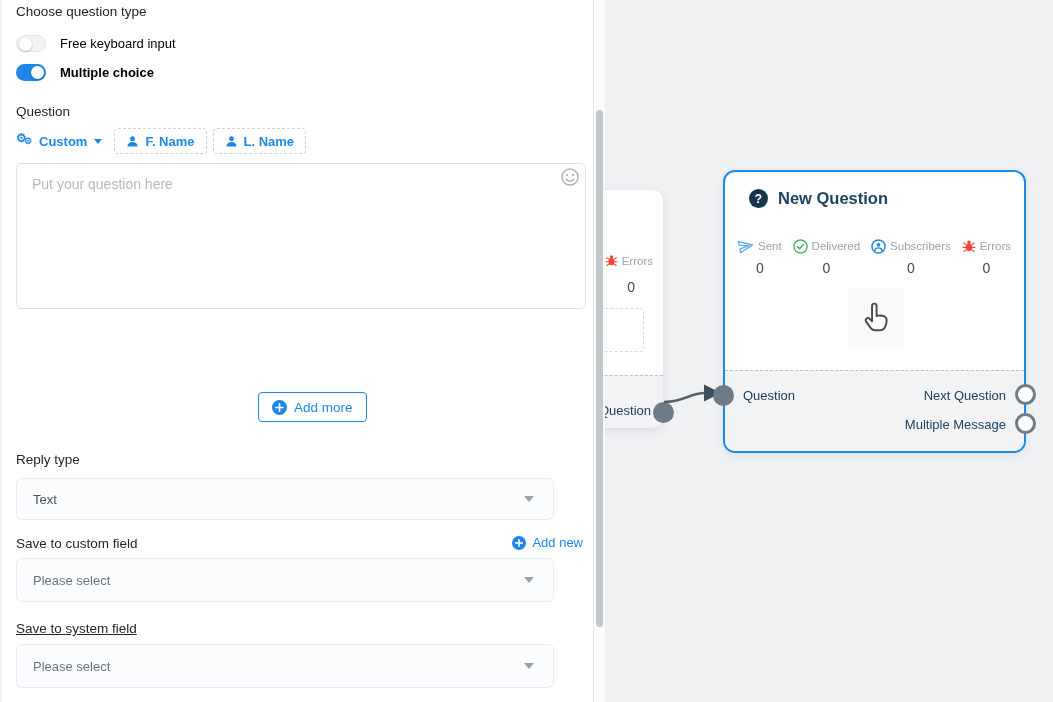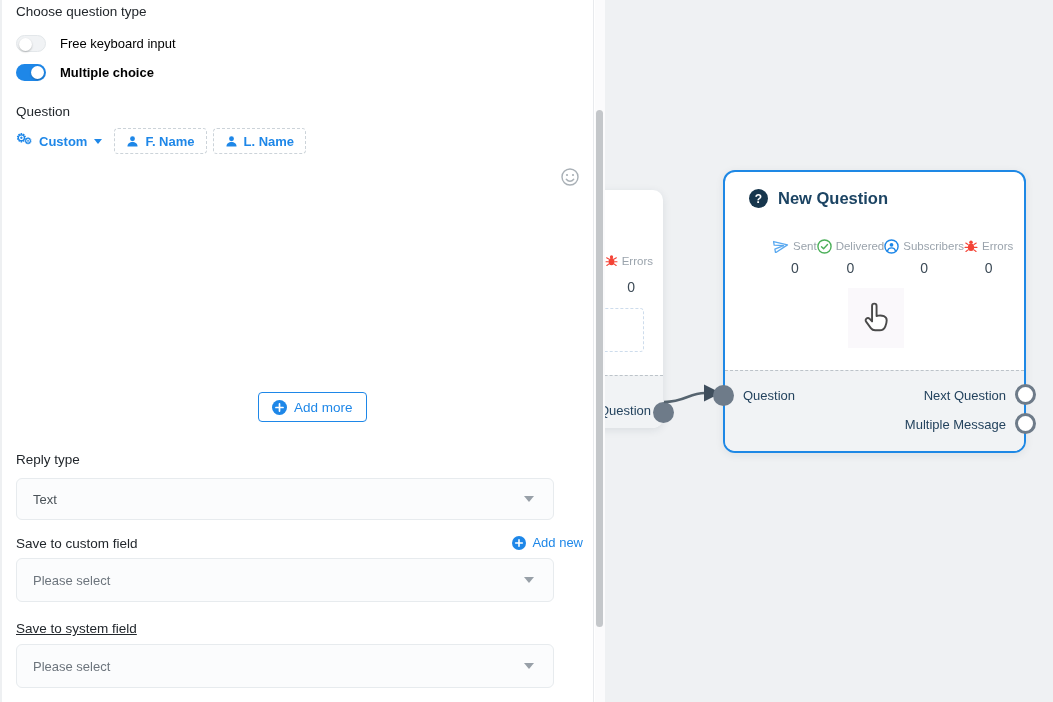--- a/index.html
+++ b/index.html
@@ -81,21 +81,21 @@
   .port { position:absolute; width:21px; height:21px; border-radius:50%; cursor:pointer; }
   .port.filled { background:#6e7b89; }
   .port.hollow { background:#fff; border:3.5px solid #6e7b89; }
 
   .question-node { left:118px; top:170px; width:303px; height:283px; background:#fff;
                    border:2px solid #1e88e5; border-radius:12px; box-shadow:0 2px 8px rgba(25,45,70,.08); }
   .qn-header { position:absolute; left:24px; top:17px; display:flex; align-items:center; gap:10px; }
   .q-badge { width:19px; height:19px; border-radius:50%; background:#17364d; color:#fff; font-size:12px;
              font-weight:700; display:flex; align-items:center; justify-content:center; }
   .qn-title { font-size:16.5px; font-weight:700; color:#1c4463; }
-  .stats-row { position:absolute; left:0; right:0; top:66px; display:flex; justify-content:space-between; padding:0 13px;margin-left:35px; }
+  .stats-row { position:absolute; left:0; right:0; top:66px; display:flex; justify-content:space-between; padding:0 13px; }
   .stat { display:flex; flex-direction:column; align-items:center; }
   .stat-top { display:flex; align-items:center; gap:4px; height:16px; }
   .stat .stat-value { margin-top:6px; }
   .cursor-zone { position:absolute; left:123px; top:116px; width:56px; height:60px; background:#faf8fb;
                  display:flex; align-items:center; justify-content:center; }
   .question-node .node-footer { top:198px; }
   .qn-in-label { position:absolute; left:18px; top:17px; font-size:13px; color:#24435e; }
   .qn-out-label { position:absolute; right:18px; font-size:13px; color:#24435e; white-space:nowrap; }
 
   .edge-svg { position:absolute; inset:0; width:100%; height:100%; pointer-events:none; }
@@ -149,20 +149,21 @@
         <span class="icon">
           <svg width="13" height="13" viewBox="0 0 16 16">
               <circle cx="8" cy="4.6" r="3" fill="#1e87e8"></circle>
               <path d="M1.8 14c0-3.4 2.8-5.4 6.2-5.4s6.2 2 6.2 5.4z" fill="#1e87e8"></path>
             </svg>
         </span>
         <span>L. Name</span>
       </button>
     </div>
 
+    <textarea class="q-textarea" placeholder="Put your question here" style=""></textarea>
     <div class="emoji-btn">
       <svg width="20" height="20" viewBox="0 0 20 20">
           <circle cx="10" cy="10" r="8" fill="none" stroke="#a9b0b6" stroke-width="1.4"></circle>
           <circle cx="7" cy="8" r="1.1" fill="#a9b0b6"></circle>
           <circle cx="13" cy="8" r="1.1" fill="#a9b0b6"></circle>
           <path d="M6.3 12.2c1 1.3 2.3 2 3.7 2s2.7-.7 3.7-2" fill="none" stroke="#a9b0b6" stroke-width="1.4" stroke-linecap="round"></path>
         </svg>
     </div>
 
 

